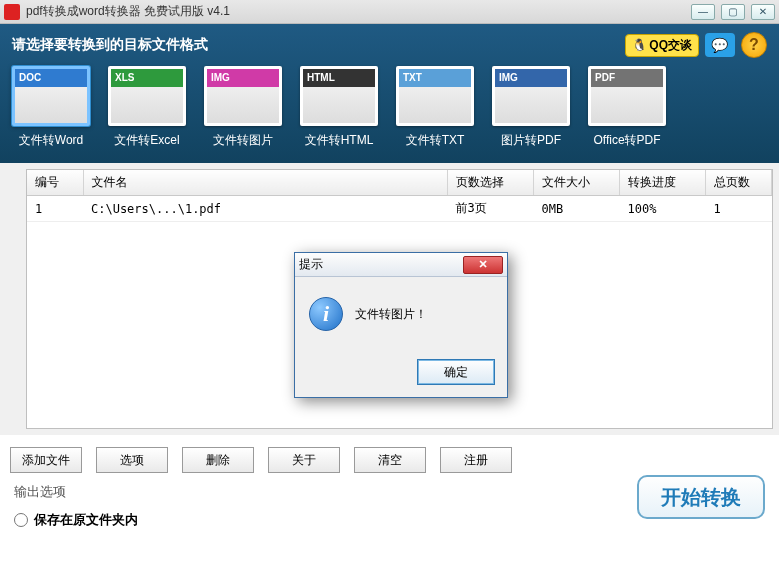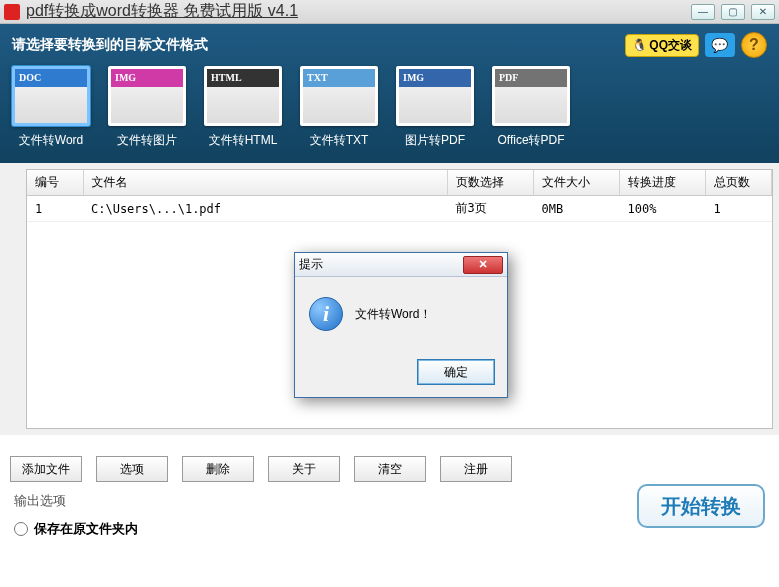--- a/index.html
+++ b/index.html
@@ -1,49 +1,49 @@
 <!DOCTYPE html>
 <html><head>
 <meta charset="utf-8">
 <style>
 * { margin: 0; padding: 0; box-sizing: border-box; font-family: "Microsoft YaHei", SimSun, Arial, sans-serif; }
 body { background: #fff; width: 779px; height: 587px; overflow: hidden; position: relative; }
 
 
 .titlebar { height: 24px; background: linear-gradient(#e8e8e8,#d8d8d8); display: flex; align-items: center; padding: 0 4px; border-bottom: 1px solid #bbb; }
 .titlebar .app-icon { width: 16px; height: 16px; background: #d22; margin-right: 6px; border-radius: 2px; }
-.titlebar .title { font-size: 16px; color: #333; flex: 1; text-decoration: underline; }
+.titlebar .title { font-size: 12px; color: #333; flex: 1; }
 .winbtns { display: flex; gap: 6px; }
 .winbtn { width: 24px; height: 16px; border: 1px solid #8aa; border-radius: 2px; background: linear-gradient(#fafffe,#d8ecee); font-size: 10px; line-height: 14px; text-align: center; color: #356; cursor: pointer; }
 
 
 .toolbar { background: linear-gradient(#1f5a83,#11425f); padding: 8px 12px 14px; color: #fff; }
 .toolbar-top { display: flex; align-items: center; justify-content: space-between; margin-bottom: 8px; }
 .toolbar-title { font-size: 14px; font-weight: bold; }
 .toolbar-actions { display: flex; gap: 6px; align-items: center; }
 .qq-badge { background: #ffe24a; border: 1px solid #c7a400; border-radius: 4px; padding: 2px 6px; font-size: 12px; color: #000; font-weight: bold; display: flex; align-items: center; gap: 2px; }
 .chat-btn { width: 30px; height: 24px; background: #2aa1e8; border-radius: 4px; display:flex; align-items:center; justify-content:center; font-size:14px; color:#fff;}
 .help-btn { width: 26px; height: 26px; background: radial-gradient(#ffd24a,#f5a300); border-radius: 50%; display:flex;align-items:center;justify-content:center; font-size:16px; font-weight:bold; color:#7a4a00; border:1px solid #c78300;}
 .format-row { display: flex; gap: 18px; }
 .format-item { width: 78px; text-align: center; cursor: pointer; }
 .format-thumb { width: 78px; height: 60px; background: #fff; border: 3px solid #fff; border-radius: 2px; box-shadow: 0 1px 3px rgba(0,0,0,.4); position: relative; overflow: hidden; }
 .format-item.sel .format-thumb { border-color: #7cc3ff; box-shadow: 0 0 0 1px #2f8ed0, 0 1px 4px rgba(0,0,0,.5); }
-.fmt-badge { position:absolute; top:0; left:0; width:78px; height:18px; color:#fff; font-size:10px; font-weight:bold; text-align:left; padding-left:4px; line-height:18px;font-family:Liberation Serif, serif;}
+.fmt-badge { position:absolute; top:0; left:0; width:78px; height:18px; color:#fff; font-size:10px; font-weight:bold; text-align:left; padding-left:4px; line-height:18px;}
 .fmt-body { position:absolute; top:18px; left:0; right:0; bottom:0; }
 .format-label { color: #fff; font-size: 12px; margin-top: 6px; white-space: nowrap; }
 
 
 .list-area { background: #f0f0f0; padding: 6px; }
 .table-wrap { background: #fff; border: 1px solid #bfbfbf; height: 260px; overflow: auto; margin-left: 20px; }
 table { width: 100%; border-collapse: collapse; font-size: 12px; }
 thead th { background: linear-gradient(#fefefe,#ececec); border-right: 1px solid #d4d4d4; border-bottom: 1px solid #c9c9c9; text-align: left; padding: 4px 8px; font-weight: normal; }
 tbody td { padding: 4px 8px; border-bottom: 1px solid #eee; font-family: SimSun, monospace; }
 
 
-.bottom-btns { padding: 21px 10px 6px; display: flex; gap: 14px; }
+.bottom-btns { padding: 12px 10px 6px; display: flex; gap: 14px; }
 .btn { min-width: 72px; height: 26px; background: linear-gradient(#fff,#e9e9e9); border: 1px solid #9a9a9a; font-size: 12px; cursor: pointer; }
 
 .output-section { padding: 4px 14px 10px; position: relative; }
 .output-title { font-size: 13px; color: #555; margin-bottom: 10px; }
 .radio-row { display: flex; align-items: center; gap: 6px; font-size: 13px; font-weight: bold; }
 .radio-row input { width: 14px; height: 14px; }
 
 .start-btn { position: absolute; right: 14px; top: -4px; width: 128px; height: 44px; background: linear-gradient(#fefefe,#e7f2f9); border: 2px solid #6ba9cc; border-radius: 10px; font-size: 20px; color: #1f7bb8; font-weight: bold; cursor: pointer; font-family: "Microsoft YaHei"; }
 
 
@@ -84,20 +84,27 @@
       <div class="help-btn">?</div>
     </div>
   </div>
   <div class="format-row" id="format-row">
       <div class="format-item sel">
         <div class="format-thumb">
           <div class="fmt-badge" style="background:#2f7bd0">DOC</div>
           <div class="fmt-body" style="background:linear-gradient(#eee,#ddd)"></div>
         </div>
         <div class="format-label">文件转Word</div>
+      </div>
+      <div class="format-item">
+        <div class="format-thumb">
+          <div class="fmt-badge" style="background:#2e9a3d">XLS</div>
+          <div class="fmt-body" style="background:linear-gradient(#eee,#ddd)"></div>
+        </div>
+        <div class="format-label">文件转Excel</div>
       </div>
       <div class="format-item">
         <div class="format-thumb">
           <div class="fmt-badge" style="background:#d03aa7">IMG</div>
           <div class="fmt-body" style="background:linear-gradient(#eee,#ddd)"></div>
         </div>
         <div class="format-label">文件转图片</div>
       </div>
       <div class="format-item">
         <div class="format-thumb">
@@ -175,18 +182,18 @@
   <button class="start-btn">开始转换</button>
 </div>
 
 <div class="dialog">
   <div class="dlg-title">
     <span>提示</span>
     <div class="dlg-close">✕</div>
   </div>
   <div class="dlg-body">
     <div class="info-icon">i</div>
-    <div class="dlg-msg">文件转Word！</div>
+    <div class="dlg-msg">文件转图片！</div>
   </div>
   <div class="dlg-foot">
     <button class="btn">确定</button>
   </div>
 </div>
 
 </body></html>

